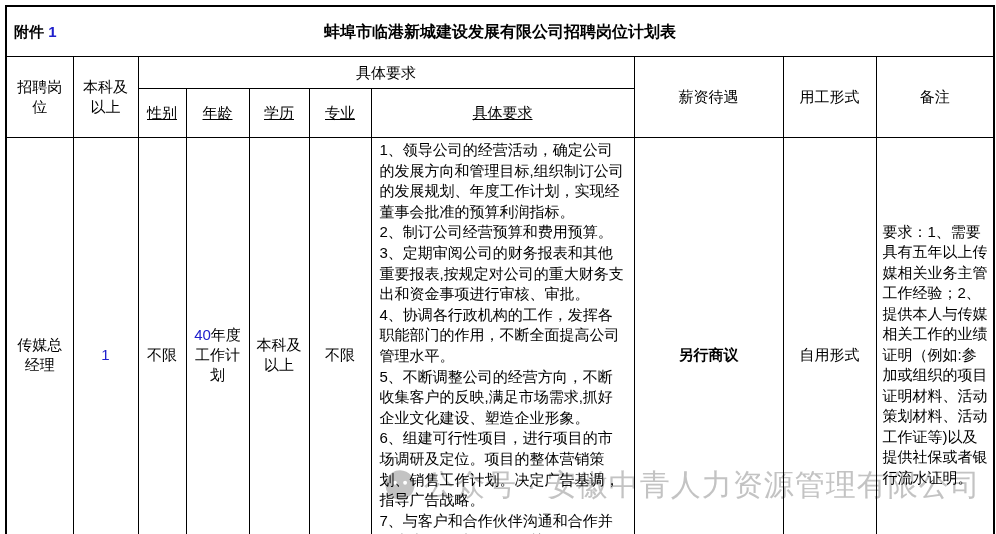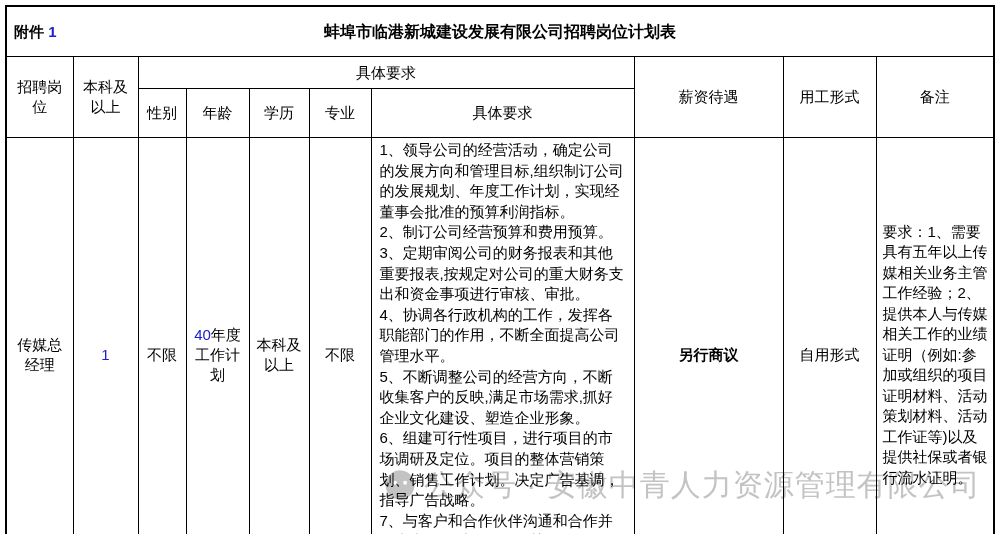--- a/index.html
+++ b/index.html
@@ -29,21 +29,21 @@
     word-break:break-all;
   }
   table{border:2px solid #000;}
   .title-cell{height:41px;position:relative;}
   .attachment{
     position:absolute;left:7px;top:50%;transform:translateY(-50%);
     font-weight:bold;font-size:15px;
   }
   .page-title{font-weight:bold;font-size:16px;margin-top:14px;}
   .hrow1 td{height:23px;}
-  .hrow2 td{height:40px;}
+  .hrow2 td{height:40px;text-decoration:underline;}
   .data-row td{height:412px;}
   .digit-blue{color:#2020cc;}
   .duties-cell{
     text-align:left;vertical-align:top;
     padding:2px 7px 0 8px;
     font-size:15px;line-height:20.6px;
     white-space:pre-line;
   }
   .remarks-cell{
     text-align:left;vertical-align:middle;

